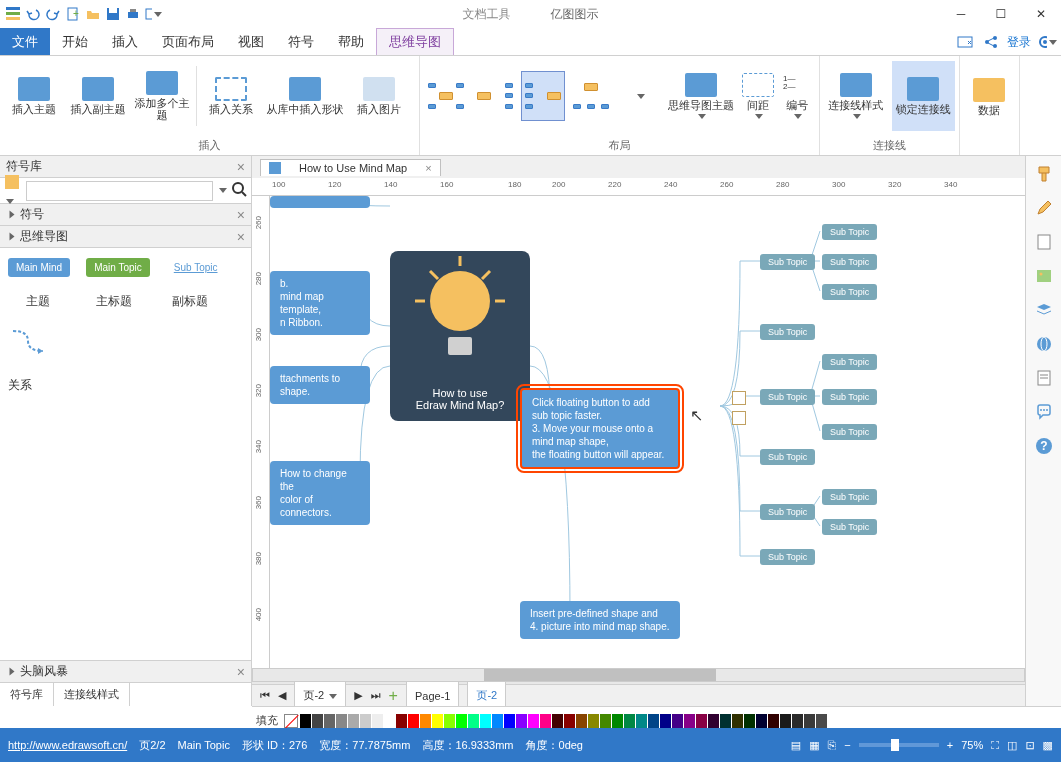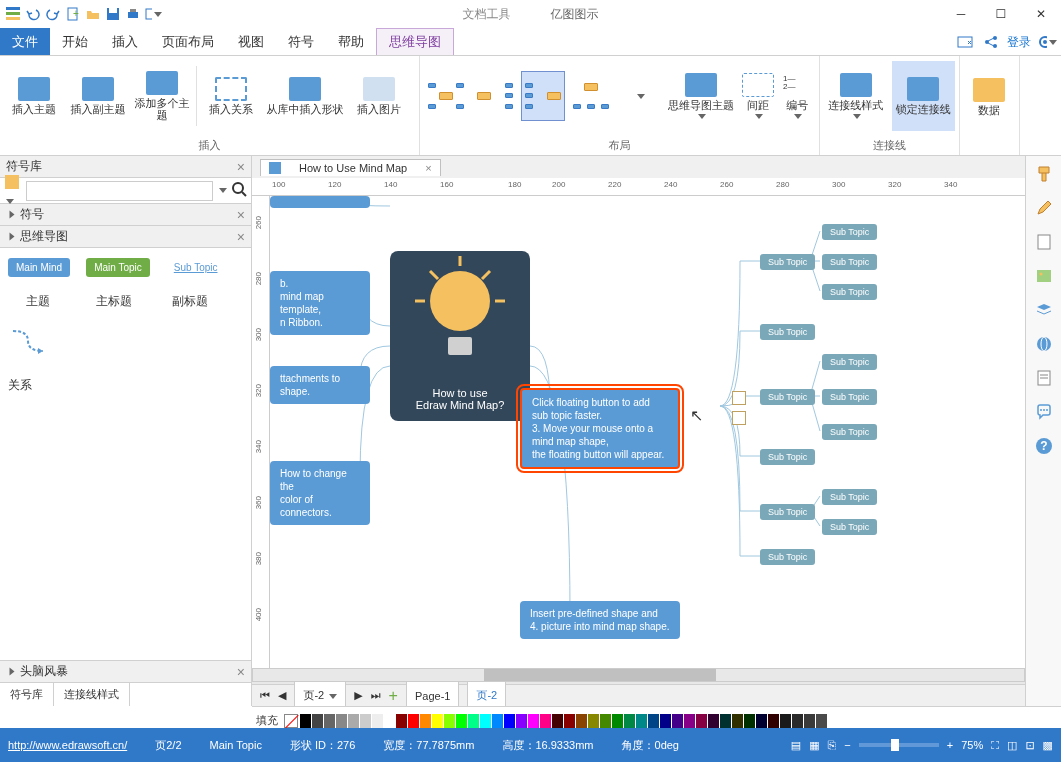--- a/index.html
+++ b/index.html
@@ -90,21 +90,21 @@
 
 .right-toolbar { position: absolute; right: 0; top: 156px; width: 36px; bottom: 56px; background: #f8f8f8; border-left: 1px solid #d0d0d0; display: flex; flex-direction: column; align-items: center; padding-top: 6px; gap: 10px; }
 .rt-icon { width: 24px; height: 24px; cursor: pointer; display: flex; align-items: center; justify-content: center; }
 
 
 .palette-bar { position: absolute; left: 252px; right: 0; bottom: 34px; height: 22px; background: #fff; display: flex; align-items: flex-end; padding: 0 4px; gap: 2px; border-top: 1px solid #d0d0d0; }
 .palette-label { font-size: 11px; margin-right: 4px; }
 .palette-swatch { width: 11px; height: 14px; cursor: pointer; }
 
 
-.statusbar { position: absolute; left: 0; right: 0; bottom: 0; height: 34px; background: #3078c8; color: #fff; display: flex; align-items: center; padding: 0 8px; font-size: 11px; gap: 28px; margin-top: 14px; }
+.statusbar { position: absolute; left: 0; right: 0; bottom: 0; height: 34px; background: #3078c8; color: #fff; display: flex; align-items: center; padding: 0 8px; font-size: 11px; gap: 12px; margin-top: 14px; }
 .statusbar a { color: #fff; text-decoration: underline; }
 .statusbar-right { position: absolute; right: 8px; display: flex; align-items: center; gap: 8px; }
 .zoom-slider { width: 80px; height: 4px; background: #6098d8; position: relative; }
 .zoom-thumb { width: 8px; height: 12px; background: #fff; position: absolute; top: -4px; left: 40%; }
 
 .close-x { cursor: pointer; color: #888; font-size: 14px; }
 .triangle { width: 0; height: 0; border-left: 4px solid transparent; border-right: 4px solid transparent; border-top: 5px solid #666; display: inline-block; margin-left: 2px; }
 </style>
 </head>
 <body>

